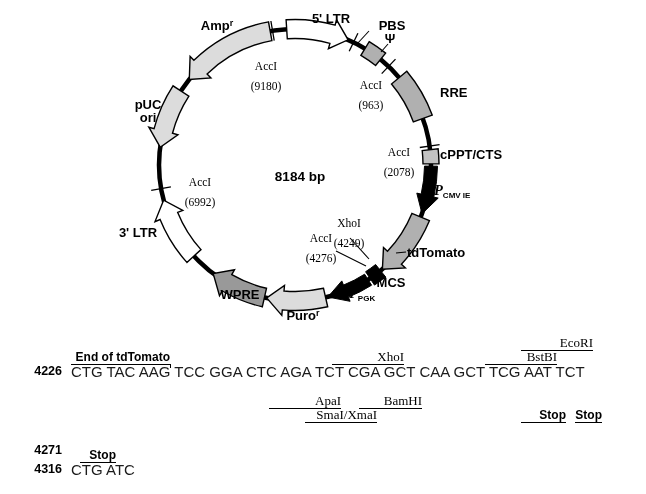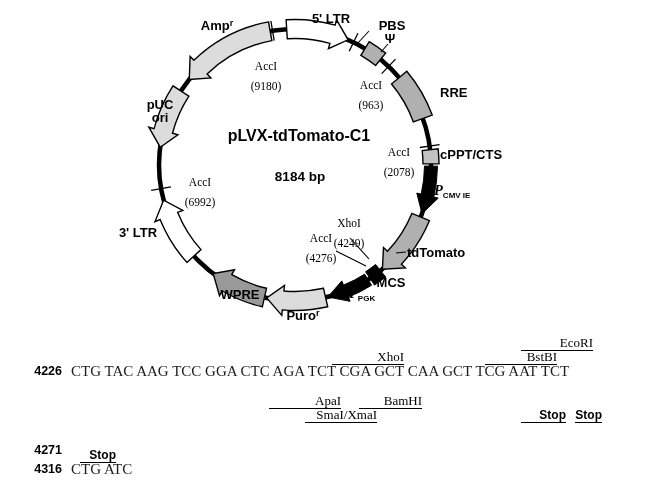--- a/index.html
+++ b/index.html
@@ -12,21 +12,21 @@
   .lab-enzyme{font-family:"Liberation Serif",serif;font-size:11.5px;line-height:20px;text-align:center;}
   .lab-title{font-family:"Liberation Sans",sans-serif;font-weight:bold;font-size:16px;}
   .lab-size{font-family:"Liberation Sans",sans-serif;font-weight:bold;font-size:13.5px;}
   .map-label sup{font-size:9px;line-height:0;vertical-align:4px;}
   .map-label sub{font-size:8px;line-height:0;vertical-align:-3px;font-weight:bold;
                  font-family:"Liberation Sans",sans-serif;}
   .lab-promoter i{font-family:"Liberation Serif",serif;font-style:italic;font-weight:bold;font-size:14.5px;}
   
   .seq-num{position:absolute;width:36px;text-align:right;font-weight:bold;font-size:12.5px;
            line-height:15px;font-family:"Liberation Sans",sans-serif;}
-  .seq-text{position:absolute;font-family:Liberation Serif, serif;font-size:15px;line-height:15px;
+  .seq-text{position:absolute;font-family:Liberation Sans, sans-serif;font-size:15px;line-height:15px;
             white-space:pre;color:#1c1c1c;}
   .seq-ann{position:absolute;height:14px;border-bottom:1.3px solid #000;text-align:right;overflow:visible;}
   .ann-enzyme{font-family:"Liberation Serif",serif;font-size:13px;line-height:14px;}
   .ann-feature{font-family:"Liberation Sans",sans-serif;font-weight:bold;font-size:12px;line-height:14px;}
   .ann-tick{position:absolute;right:-1px;bottom:-4px;width:1.3px;height:4px;background:#000;}
 </style>
 </head>
 <body>
 
 <div id="fig">
@@ -74,30 +74,30 @@
       <div class="map-label lab-feature" style="top: 246px; left: 407px;"><span>tdTomato</span></div>
       <div class="map-label lab-enzyme" style="top: 213px; left: 349px; transform: translateX(-50%);"><span>XhoI
 (4249)</span></div>
       <div class="map-label lab-enzyme" style="top: 228px; left: 321px; transform: translateX(-50%);"><span>AccI
 (4276)</span></div>
       <div class="map-label lab-feature" style="top: 276px; left: 391px; transform: translateX(-50%);"><span>MCS</span></div>
       <div class="map-label lab-promoter" style="top: 284px; left: 349px;"><i>P</i><sub>PGK</sub></div>
       <div class="map-label lab-feature" style="top: 309px; left: 303px; transform: translateX(-50%);"><span>Puro</span><sup>r</sup></div>
       <div class="map-label lab-feature" style="top: 288px; left: 240px; transform: translateX(-50%);"><span>WPRE</span></div>
       <div class="map-label lab-feature" style="top: 226px; left: 138px; transform: translateX(-50%);"><span>3' LTR</span></div>
-      <div class="map-label lab-feature" style="top: 98px; left: 160px; transform: translateX(-50%);"><span>pUC
+      <div class="map-label lab-feature" style="top: 98px; left: 148px; transform: translateX(-50%);"><span>pUC
 ori</span></div>
       <div class="map-label lab-enzyme" style="top: 172px; left: 200px; transform: translateX(-50%);"><span>AccI
 (6992)</span></div>
-      <div class="map-label lab-title" style="top: 127px; left: 299px; transform: translateX(-50%);"><span>pLVX-tdTomato-C1</span></div>
       <div class="map-label lab-size" style="top: 169px; left: 300px; transform: translateX(-50%);"><span>8184 bp</span></div>
     </div>
   <div id="seq-panel">
       <div class="seq-num" style="left: 26px; top: 364px;">4226</div>
       <div class="seq-text" style="left: 71px; top: 364px;">CTG TAC AAG TCC GGA CTC AGA TCT CGA GCT CAA GCT TCG AAT TCT</div>
+      <div class="seq-ann ann-feature" style="left: 71px; width: 99px; top: 350px;"><span>End of tdTomato</span><div class="ann-tick"></div></div>
       <div class="seq-ann ann-enzyme" style="left: 332px; width: 72px; top: 350px;"><span>XhoI</span></div>
       <div class="seq-ann ann-enzyme" style="left: 485px; width: 72px; top: 350px;"><span>BstBI</span></div>
       <div class="seq-ann ann-enzyme" style="left: 521px; width: 72px; top: 336px;"><span>EcoRI</span></div>
       <div class="seq-num" style="left: 26px; top: 422px; margin-top: 21px;">4271</div>
       <div class="seq-ann ann-enzyme" style="left: 269px; width: 72px; top: 394px;"><span>ApaI</span></div>
       <div class="seq-ann ann-enzyme" style="left: 305px; width: 72px; top: 408px;"><span>SmaI/XmaI</span></div>
       <div class="seq-ann ann-enzyme" style="left: 359px; width: 63px; top: 394px;"><span>BamHI</span></div>
       <div class="seq-ann ann-feature" style="left: 521px; width: 45px; top: 408px;"><span>Stop</span></div>
       <div class="seq-ann ann-feature" style="left: 575px; width: 27px; top: 408px;"><span>Stop</span></div>
       <div class="seq-num" style="left: 26px; top: 462px;">4316</div>

